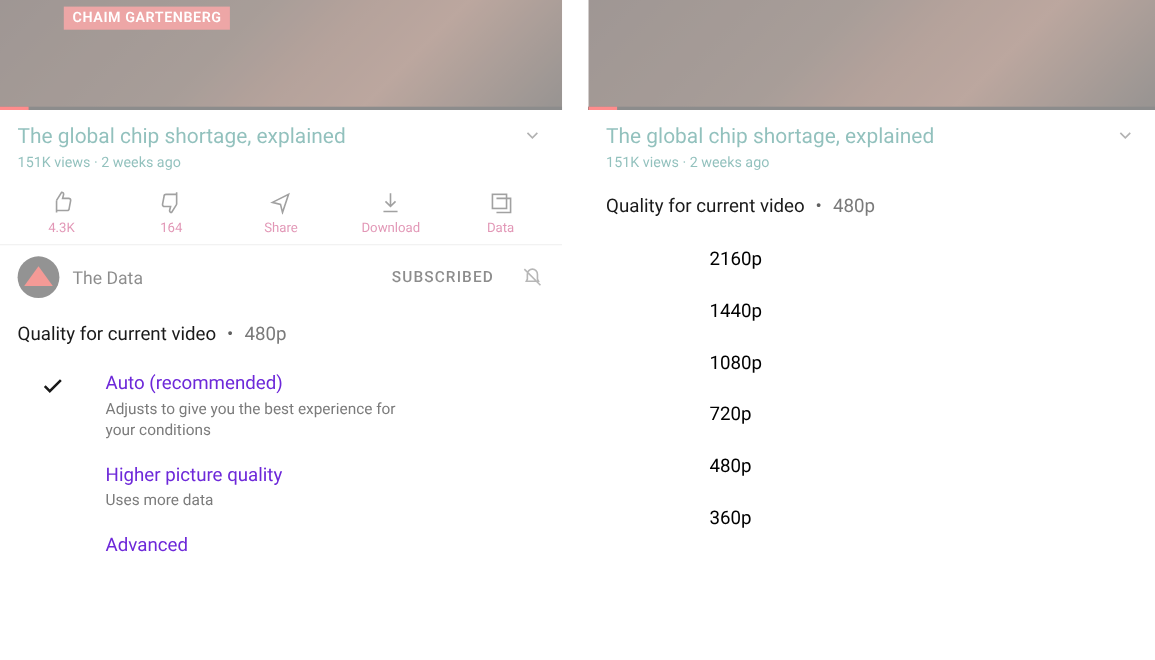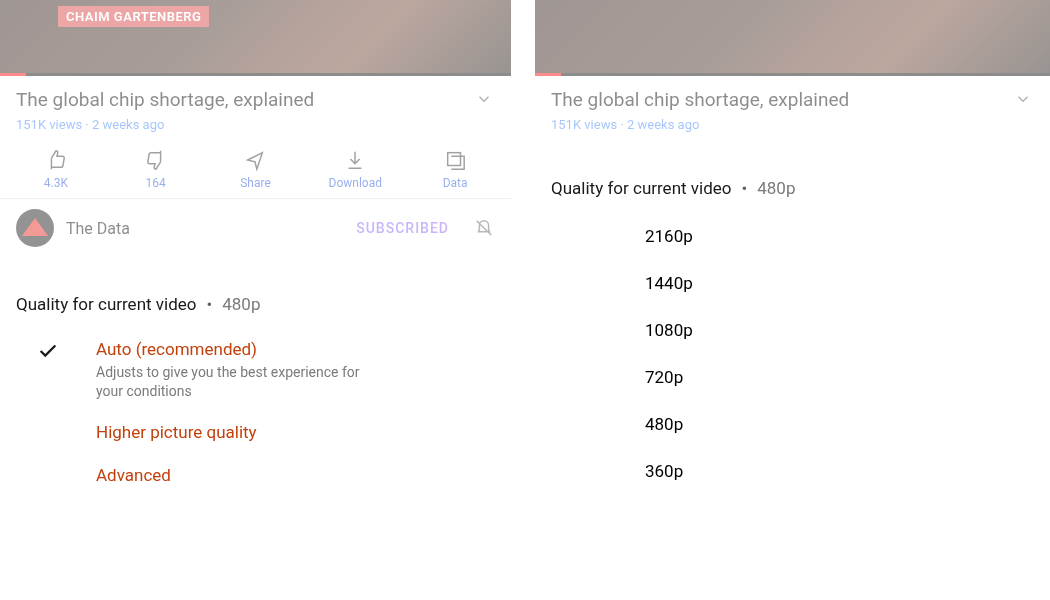--- a/index.html
+++ b/index.html
@@ -25,21 +25,21 @@
   .dimmed-block {
     position: relative;
     overflow: hidden;
   }
   .scrim {
     position: absolute; inset: 0;
     background: rgba(255,255,255,0.55);
     pointer-events: none;
   }
   .video-thumb {
-    height: 76px;
+    height: 100px;
     background: linear-gradient(135deg, #2b1812 0%, #3e271c 40%, #5b3223 55%, #6a3c2a 70%, #1a120d 100%);
     position: relative;
   }
   .name-chip {
     position: absolute;
     top: 6px; left: 58px;
     background: #d83a3a;
     color: #fff;
     font-weight: 600;
     font-size: 13px;
@@ -55,43 +55,43 @@
     height: 100%; width: 5%;
     background: #ff0000;
   }
   .meta {
     padding: 12px 16px 10px 16px;
     position: relative;
   }
   .title {
     font-size: 19px;
     font-weight: 400;
-    color: #000000;
+    color: #0f766e;
   }
   .sub {
     margin-top: 6px;
     font-size: 13px;
-    color: #3b82f6;
+    color: #0f766e;
   }
   .collapse-icon {
     position: absolute;
     right: 18px; top: 14px;
     color: #555;
   }
   .actions {
     display: flex;
     padding: 6px 6px 8px 6px;
   }
   .action {
     flex: 1;
     display: flex;
     flex-direction: column;
     align-items: center;
     gap: 4px;
-    color: #1d4ed8;
+    color: #be185d;
     font-size: 12px;
   }
   .action .ico { height: 24px; display: flex; align-items: center; justify-content: center; }
   .divider { border-top: 1px solid #ddd; }
   .channel-row {
     display: flex;
     align-items: center;
     padding: 10px 16px 4px 16px;
     gap: 12px;
   }
@@ -104,21 +104,21 @@
   .avatar::before {
     content: "";
     position: absolute; top: 9px; left: 6px;
     width: 0; height: 0;
     border-left: 13px solid transparent;
     border-right: 13px solid transparent;
     border-bottom: 18px solid #e62117;
   }
   .subscribed {
     margin-left: auto;
-    color: #8b5cf6;
+    color: #000000;
     font-weight: 500;
     letter-spacing: 1px;
     font-size: 14px;
   }
   .bell { color: #606060; }
 
   
   .sheet {
     position: absolute;
     left: 0; right: 0;
@@ -145,21 +145,21 @@
   }
   .opt .check-col {
     width: 96px;
     display: flex;
     justify-content: center;
     padding-top: 2px;
     color: #1a1a1a;
   }
   .opt .lbl {
     font-size: 17px;
-    color: #c2410c;
+    color: #6d28d9;
     line-height: 1.35;
   }
   .opt .desc {
     font-size: 14px;
     color: #7b7b7b;
     line-height: 1.35;
     margin-top: 2px;
     max-width: 280px;
   }
   .res-opt {
@@ -271,20 +271,21 @@
       <div>
         <div class="lbl">Auto (recommended)</div>
         <div class="desc">Adjusts to give you the best experience for your conditions</div>
       </div>
     </div>
 
     <div class="opt">
       <div class="check-col"></div>
       <div>
         <div class="lbl">Higher picture quality</div>
+        <div class="desc">Uses more data</div>
       </div>
     </div>
 
 
     <div class="opt">
       <div class="check-col"></div>
       <div>
         <div class="lbl">Advanced</div>
       </div>
     </div>

